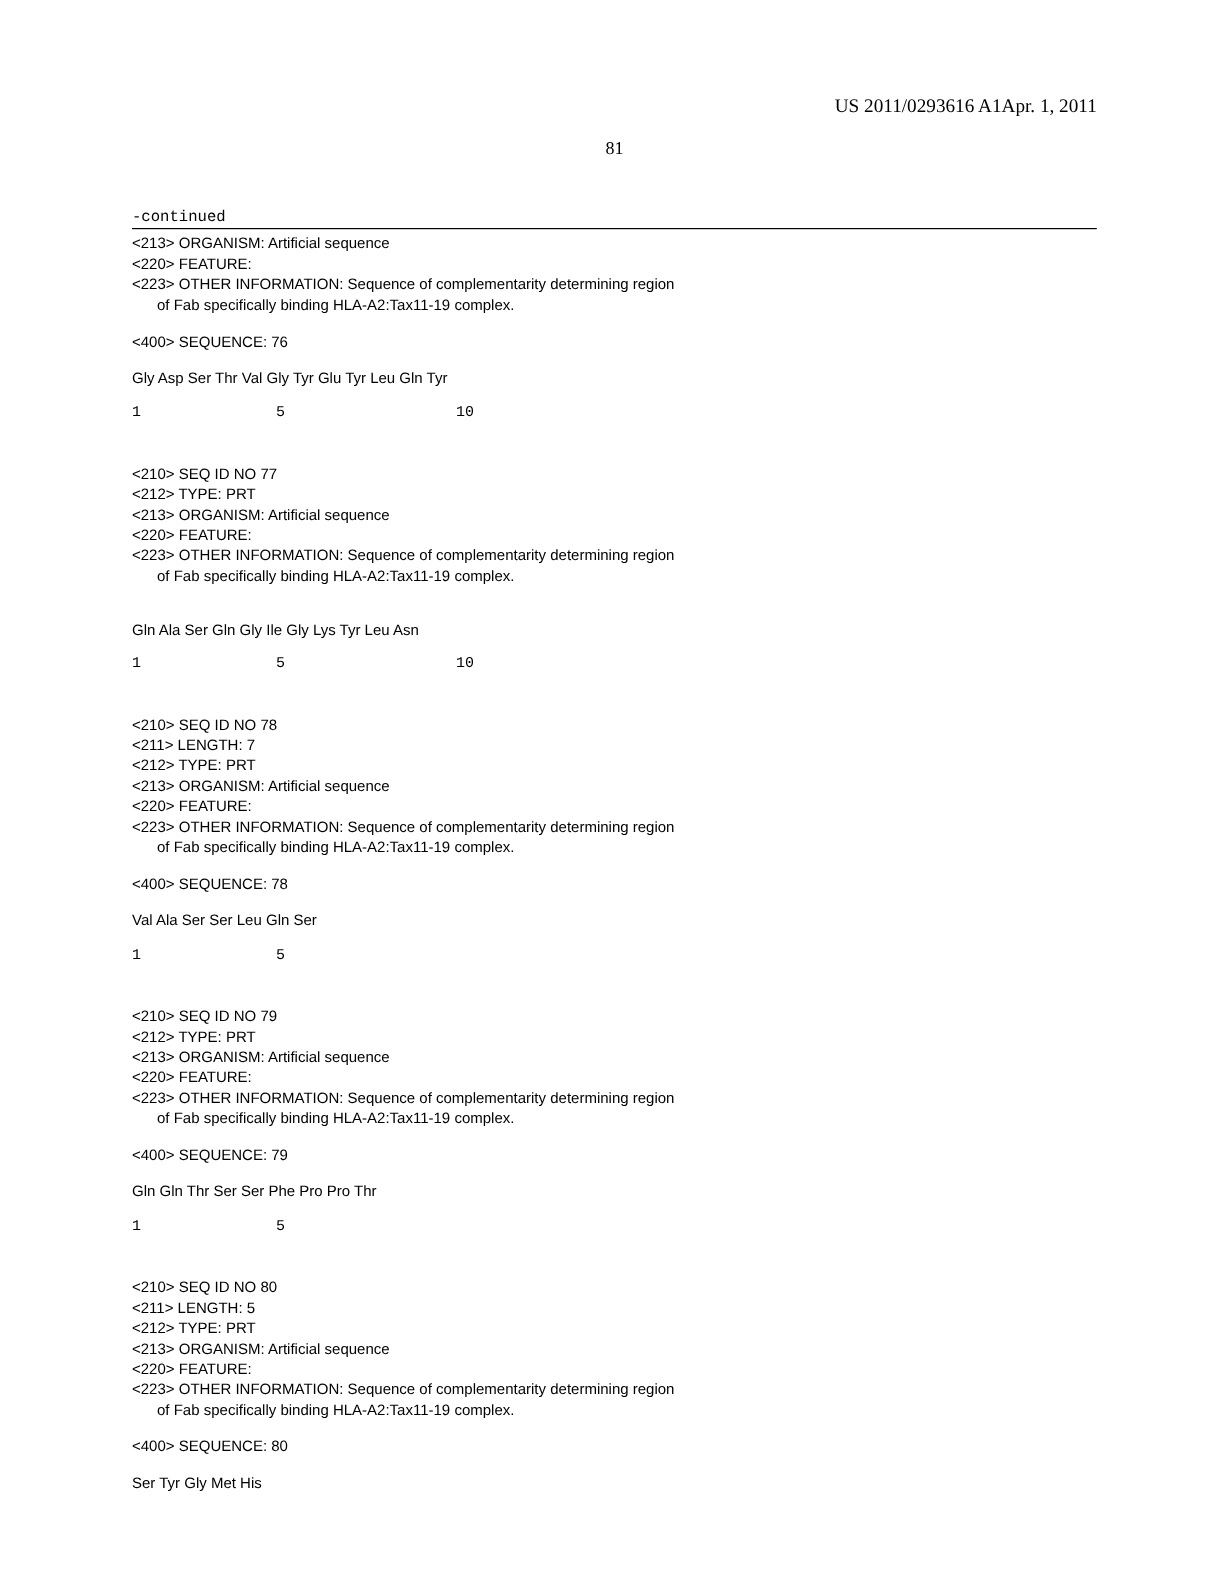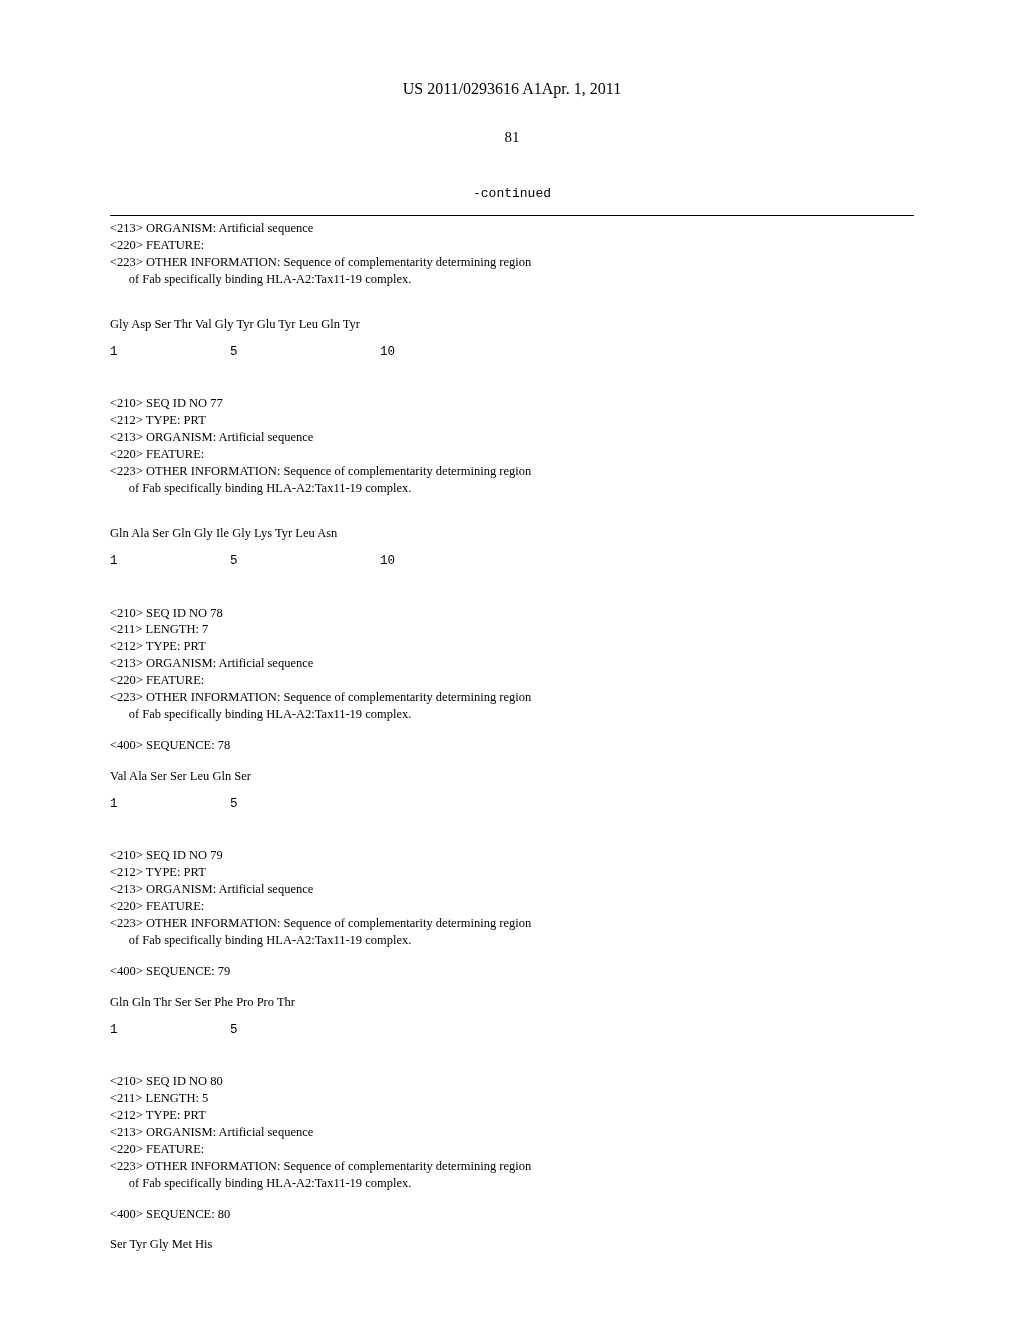--- a/index.html
+++ b/index.html
@@ -11,41 +11,40 @@
     height: 1320px;
     position: relative;
     color: #000;
   }
   .page {
     padding: 80px 110px 40px 110px;
     box-sizing: border-box;
   }
   .header {
     display: flex;
-    justify-content: center;
+    justify-content: flex-end;
     font-size: 16px;
-    margin-bottom: 31px;
+    margin-bottom: 18px;
   }
   .page-number {
     text-align: center;
     font-size: 15px;
     margin-bottom: 40px;
   }
   .continued {
-    text-align: center;
     font-family: "Courier New", Courier, monospace;
     font-size: 13px;
-    margin-bottom: 14px;
+    margin-bottom: 2px;
   }
   .hr-line {
     border-top: 1.5px solid #000;
     margin: 0 0 4px 0;
   }
   .seq-block {
-    font-family: Liberation Serif, serif;
+    font-family: Liberation Sans, sans-serif;
     font-size: 12.5px;
     line-height: 1.35;
     white-space: pre;
     margin: 0;
   }
   .seq-positions {
     font-family: "Courier New", Courier, monospace;
     font-size: 12.5px;
     white-space: pre;
   }
@@ -69,20 +68,21 @@
   <div class="page-number">81</div>
 
   <div class="continued">-continued</div>
   <div class="hr-line"></div>
 
   <pre class="seq-block">&lt;213&gt; ORGANISM: Artificial sequence</pre>
   <pre class="seq-block">&lt;220&gt; FEATURE:</pre>
   <pre class="seq-block">&lt;223&gt; OTHER INFORMATION: Sequence of complementarity determining region</pre>
   <pre class="seq-block">      of Fab specifically binding HLA-A2:Tax11-19 complex.</pre>
   <div class="gap-sm"></div>
+  <pre class="seq-block">&lt;400&gt; SEQUENCE: 76</pre>
   <div class="gap-sm"></div>
   <pre class="seq-block">Gly Asp Ser Thr Val Gly Tyr Glu Tyr Leu Gln Tyr</pre>
   <pre class="seq-positions">1               5                   10</pre>
 
   <div class="gap"></div>
 
   <pre class="seq-block">&lt;210&gt; SEQ ID NO 77</pre>
   <pre class="seq-block">&lt;212&gt; TYPE: PRT</pre>
   <pre class="seq-block">&lt;213&gt; ORGANISM: Artificial sequence</pre>
   <pre class="seq-block">&lt;220&gt; FEATURE:</pre>

